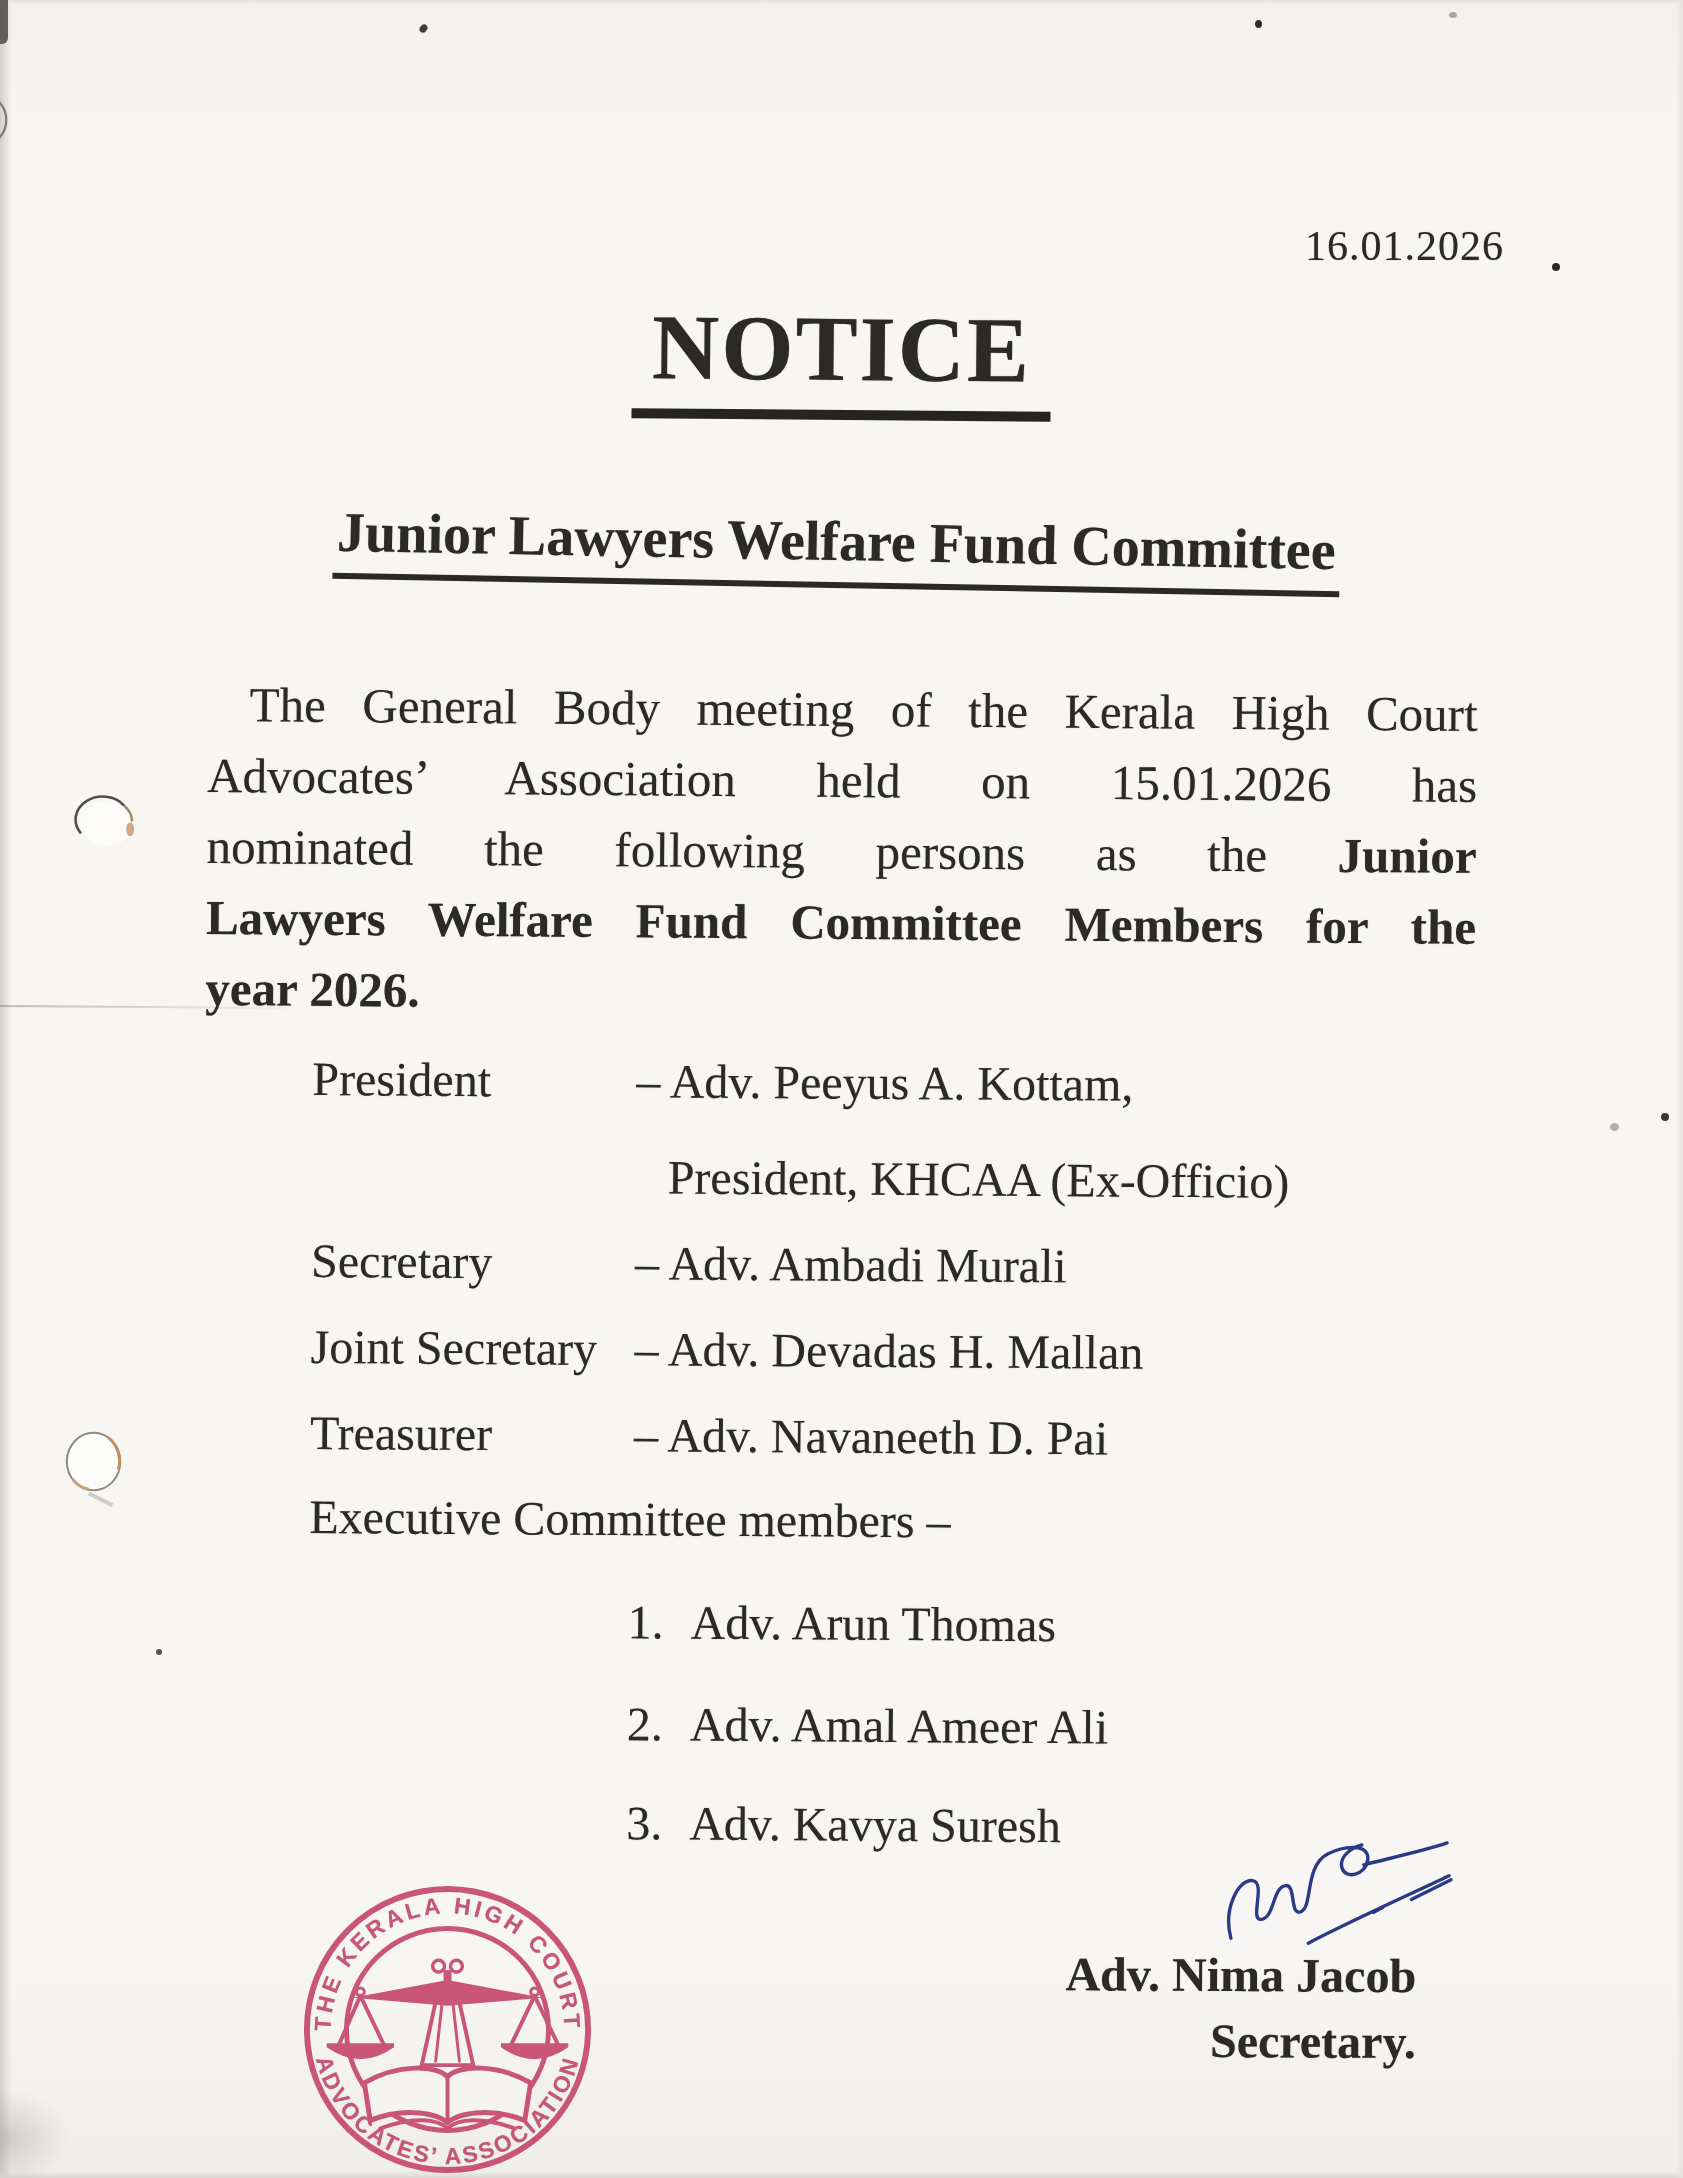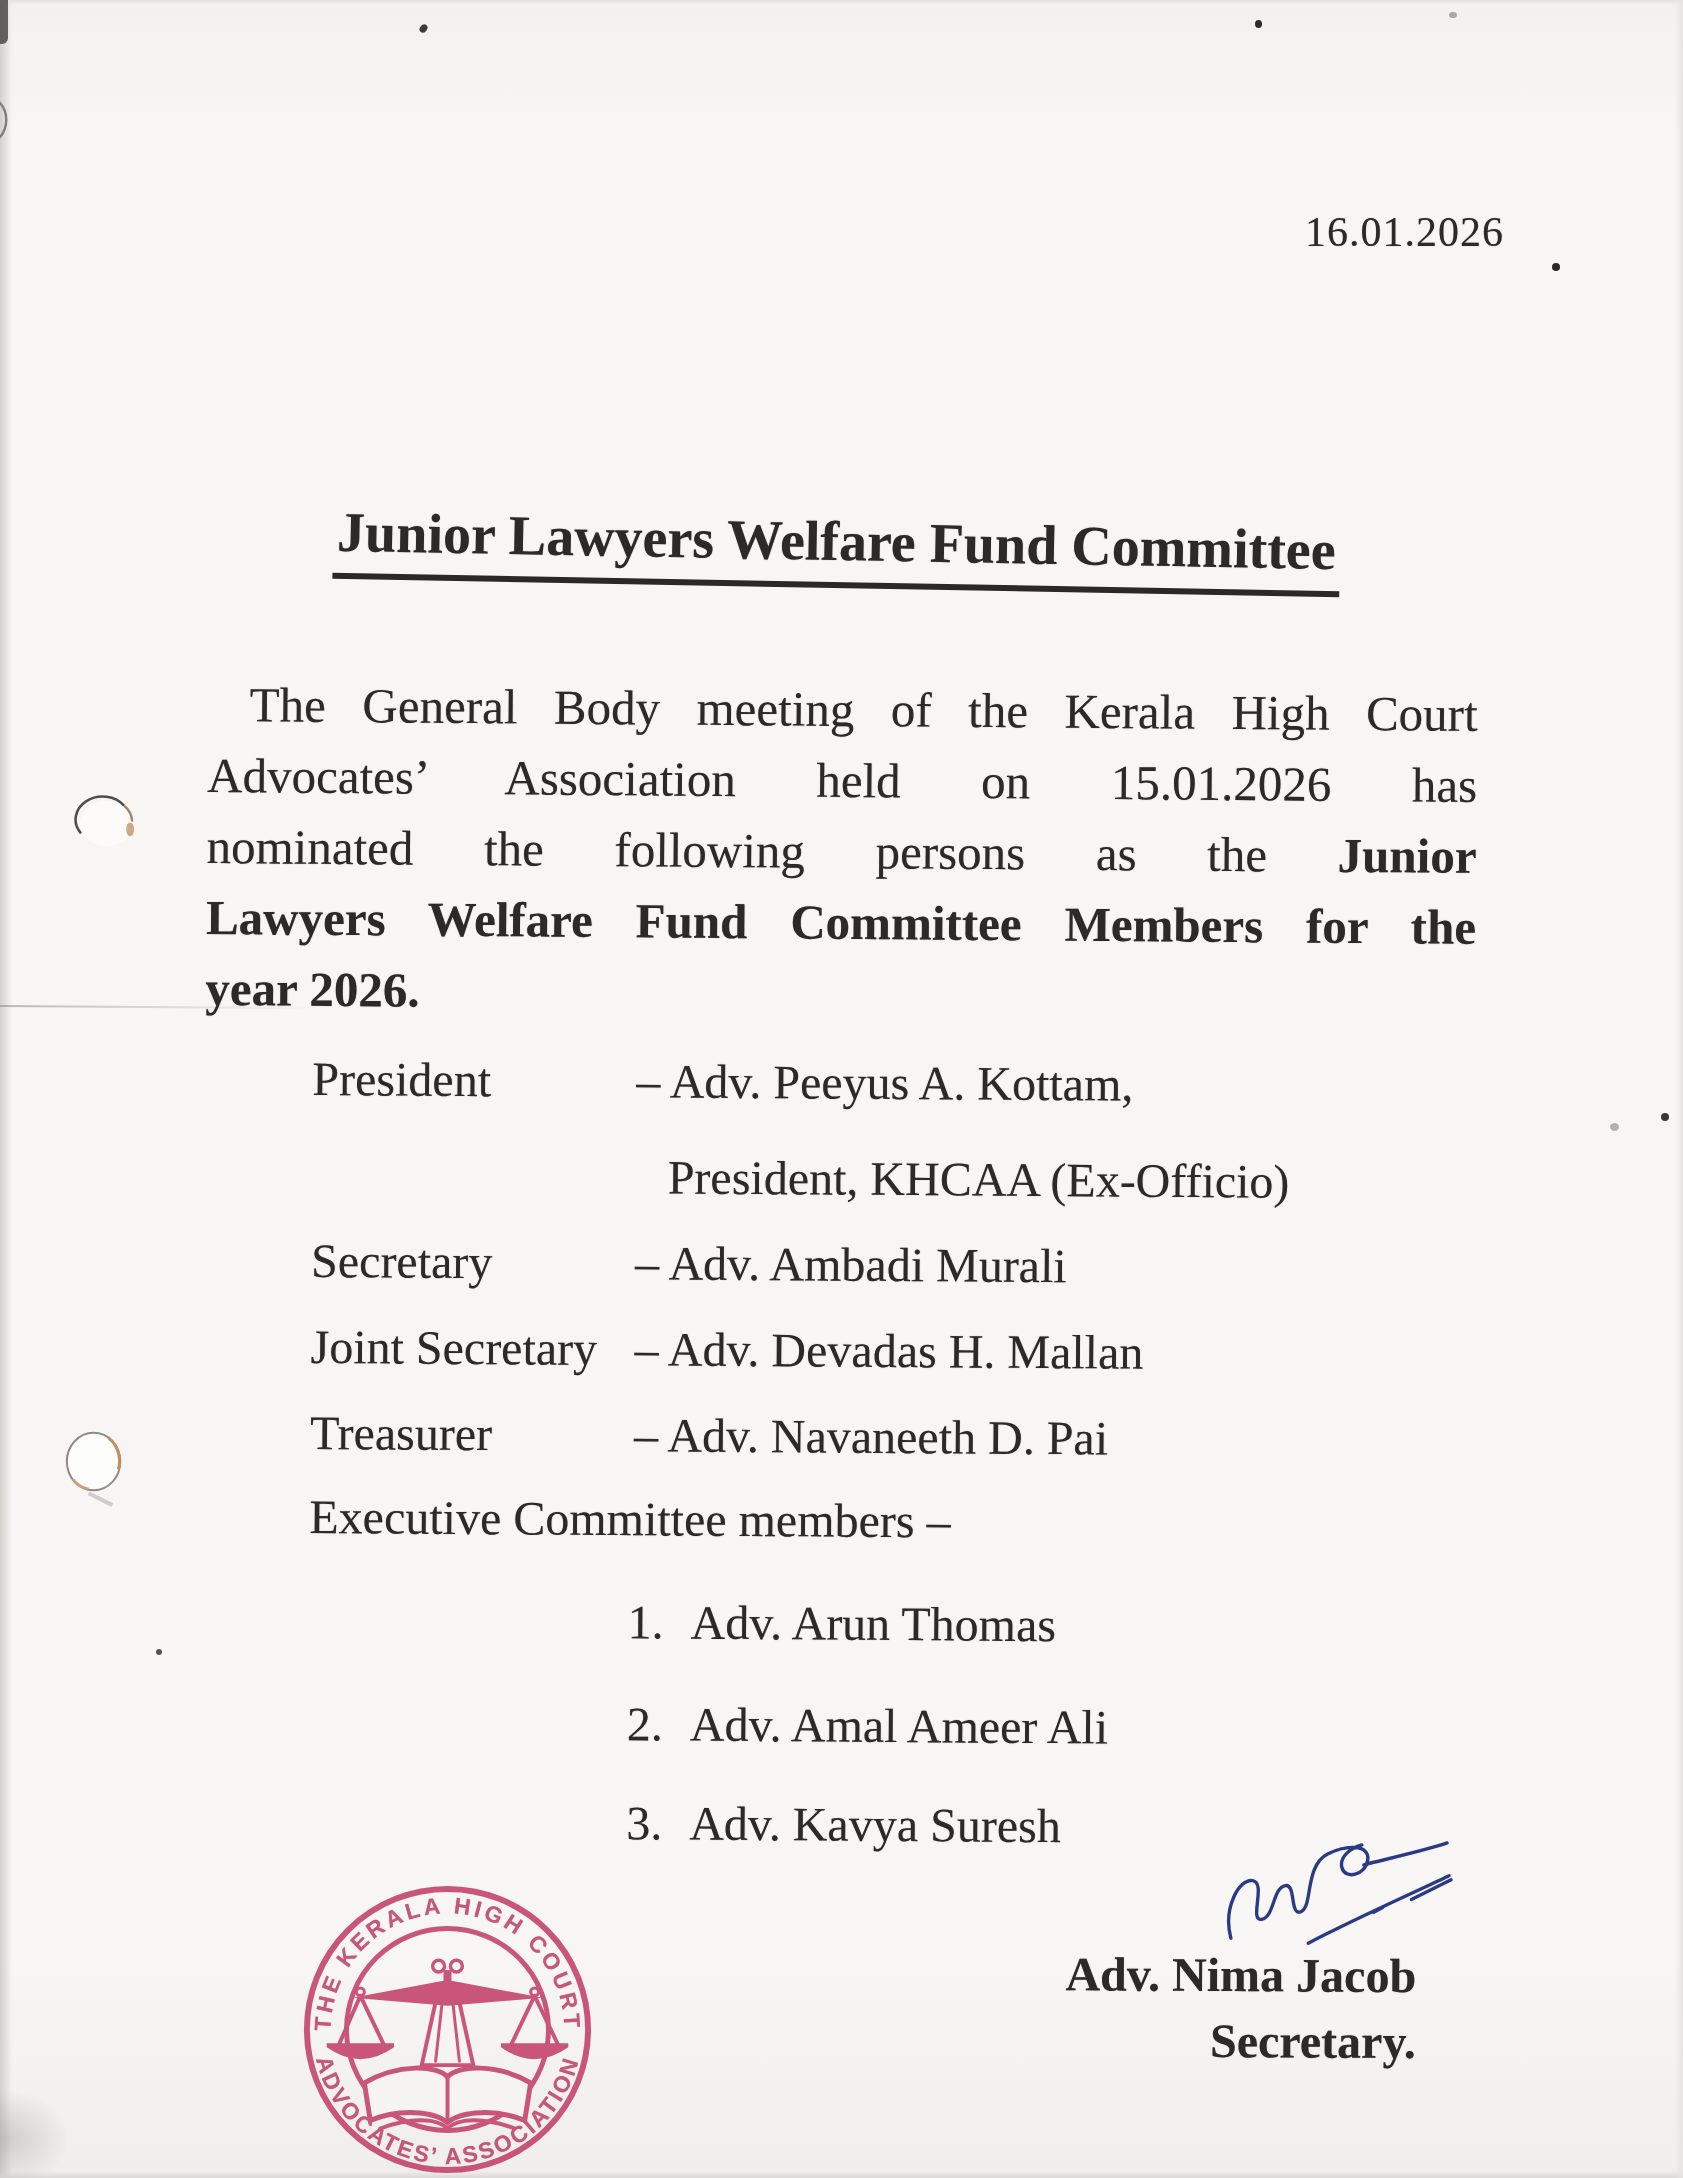--- a/index.html
+++ b/index.html
@@ -26,21 +26,21 @@
   .corner-mark{position:absolute;left:0;top:0;width:8px;height:44px;background:#4c4a47;
     border-bottom-right-radius:6px;opacity:.85;}
   .corner-smudge{position:absolute;left:-20px;top:2089px;width:89px;height:99px;
     background:radial-gradient(ellipse at 30% 50%,rgba(120,118,114,.28),rgba(120,118,114,0) 70%);}
   .crease{position:absolute;left:0;top:1006px;width:312px;height:2px;
     background:linear-gradient(90deg,rgba(138,136,132,.55),rgba(138,136,132,0));
     transform:rotate(.4deg);}
   .speck{position:absolute;border-radius:50%;}
 
   
-  .date{position:absolute;left:1305px;top:208px;font-size:42px;letter-spacing:1px;}
+  .date{position:absolute;left:1305px;top:222px;font-size:42px;letter-spacing:1px;}
   .title-wrap{position:absolute;left:0;top:295px;width:1683px;text-align:center;}
   .title{display:inline-block;font-size:93px;font-weight:700;letter-spacing:2px;
     padding:0 20px 8px 20px;border-bottom:10px solid #262421;transform:rotate(.5deg);}
   .subtitle-wrap{position:absolute;left:0;top:509px;width:1673px;text-align:center;}
   .subtitle{display:inline-block;font-size:56px;font-weight:700;
     padding:0 4px 9px 4px;border-bottom:6px solid #2b2926;transform:rotate(1.05deg);}
 
   .para{position:absolute;left:208px;top:669px;width:1270px;font-size:49px;
     line-height:71px;transform:rotate(.45deg);transform-origin:left top;}
   .p-line{text-align:justify;text-align-last:justify;white-space:normal;}
@@ -103,20 +103,23 @@
   <div class="speck" style="left:420px;top:24px;width:7px;height:9px;background:#3d3b39;transform:rotate(38deg);"></div>
   <div class="speck" style="left:1255px;top:20px;width:7px;height:8px;background:#2e2c2a;"></div>
   <div class="speck" style="left:1449px;top:12px;width:8px;height:6px;background:#aaa7a2;"></div>
   <div class="speck" style="left:1552px;top:263px;width:8px;height:8px;background:#2b2927;"></div>
   <div class="speck" style="left:1661px;top:1113px;width:8px;height:8px;background:#3a3836;"></div>
   <div class="speck" style="left:1610px;top:1123px;width:9px;height:8px;background:#b3b0ac;"></div>
   <div class="speck" style="left:156px;top:1649px;width:6px;height:6px;background:#565452;"></div>
 
   <div class="date">16.01.2026</div>
 
+  <div class="title-wrap">
+    <span class="title">NOTICE</span>
+  </div>
   <div class="subtitle-wrap">
     <span class="subtitle">Junior Lawyers Welfare Fund Committee</span>
   </div>
 
   <div class="para">
     <div class="p-line indent"><span>The General Body meeting of the Kerala High Court</span><span class="b"></span></div>
     <div class="p-line"><span>Advocates’ Association held on 15.01.2026 has</span><span class="b"></span></div>
     <div class="p-line"><span>nominated the following persons as the </span><span class="b">Junior</span></div>
     <div class="p-line"><span></span><span class="b">Lawyers Welfare Fund Committee Members for the</span></div>
     <div class="p-line last"><span></span><span class="b">year 2026.</span></div>

